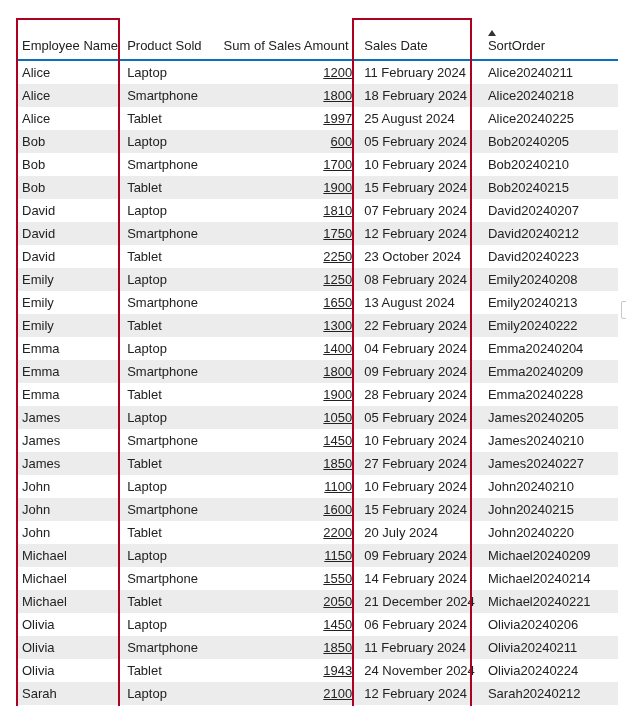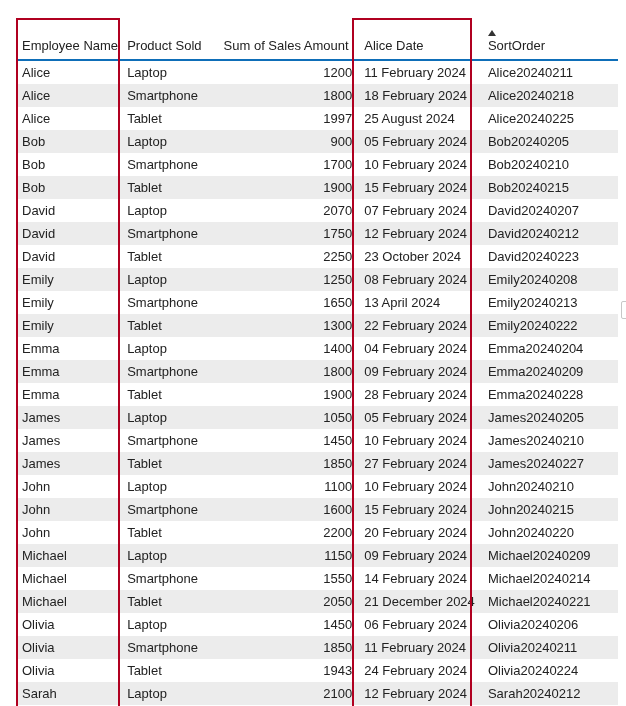--- a/index.html
+++ b/index.html
@@ -40,21 +40,21 @@
     overflow: hidden;
   }
   table.matrix-table th.num { text-align: center; }
   table.matrix-table td {
     padding: 4px 8px 4px 4px;
     border: 0;
     white-space: nowrap;
     overflow: hidden;
     vertical-align: middle;
   }
-  table.matrix-table td.num { text-align: right; }
+  table.matrix-table td.num { text-align: right; text-decoration: underline; }
   table.matrix-table tbody tr:nth-child(odd)   { background: #fff; }
   table.matrix-table tbody tr:nth-child(even)  { background: #ececec; }
   .col-emp   { width: 102px; }
   .col-prod  { width: 90px; }
   .col-amt   { width: 140px; }
   .col-date  { width: 120px; }
   .col-sort  { width: 130px; }
 
   .hi-col { position:absolute; border:2px solid #b00020; pointer-events:none; }
   .hi-col-1 { left: 4px;   top: 6px; width: 104px; height: 690px; }
@@ -89,21 +89,21 @@
         <col class="col-prod">
         <col class="col-amt">
         <col class="col-date">
         <col class="col-sort">
     </colgroup>
     <thead>
       <tr>
         <th>Employee Name</th>
         <th>Product Sold</th>
         <th class="num">Sum of Sales Amount</th>
-        <th>Alice Date</th>
+        <th>Sales Date</th>
         <th>
           <span class="th-stack">
             <span class="sort-indicator"></span>
             <span>SortOrder</span>
           </span>
         </th>
       </tr>
     </thead>
     <tbody id="rows-body">
         <tr>
@@ -123,42 +123,42 @@
         <tr>
           <td>Alice</td>
           <td>Tablet</td>
           <td class="num">1997</td>
           <td>25 August 2024</td>
           <td>Alice20240225</td>
         </tr>
         <tr>
           <td>Bob</td>
           <td>Laptop</td>
-          <td class="num">900</td>
+          <td class="num">600</td>
           <td>05 February 2024</td>
           <td>Bob20240205</td>
         </tr>
         <tr>
           <td>Bob</td>
           <td>Smartphone</td>
           <td class="num">1700</td>
           <td>10 February 2024</td>
           <td>Bob20240210</td>
         </tr>
         <tr>
           <td>Bob</td>
           <td>Tablet</td>
           <td class="num">1900</td>
           <td>15 February 2024</td>
           <td>Bob20240215</td>
         </tr>
         <tr>
           <td>David</td>
           <td>Laptop</td>
-          <td class="num">2070</td>
+          <td class="num">1810</td>
           <td>07 February 2024</td>
           <td>David20240207</td>
         </tr>
         <tr>
           <td>David</td>
           <td>Smartphone</td>
           <td class="num">1750</td>
           <td>12 February 2024</td>
           <td>David20240212</td>
         </tr>
@@ -173,21 +173,21 @@
           <td>Emily</td>
           <td>Laptop</td>
           <td class="num">1250</td>
           <td>08 February 2024</td>
           <td>Emily20240208</td>
         </tr>
         <tr>
           <td>Emily</td>
           <td>Smartphone</td>
           <td class="num">1650</td>
-          <td>13 April 2024</td>
+          <td>13 August 2024</td>
           <td>Emily20240213</td>
         </tr>
         <tr>
           <td>Emily</td>
           <td>Tablet</td>
           <td class="num">1300</td>
           <td>22 February 2024</td>
           <td>Emily20240222</td>
         </tr>
         <tr>
@@ -243,21 +243,21 @@
           <td>John</td>
           <td>Smartphone</td>
           <td class="num">1600</td>
           <td>15 February 2024</td>
           <td>John20240215</td>
         </tr>
         <tr>
           <td>John</td>
           <td>Tablet</td>
           <td class="num">2200</td>
-          <td>20 February 2024</td>
+          <td>20 July 2024</td>
           <td>John20240220</td>
         </tr>
         <tr>
           <td>Michael</td>
           <td>Laptop</td>
           <td class="num">1150</td>
           <td>09 February 2024</td>
           <td>Michael20240209</td>
         </tr>
         <tr>
@@ -285,21 +285,21 @@
           <td>Olivia</td>
           <td>Smartphone</td>
           <td class="num">1850</td>
           <td>11 February 2024</td>
           <td>Olivia20240211</td>
         </tr>
         <tr>
           <td>Olivia</td>
           <td>Tablet</td>
           <td class="num">1943</td>
-          <td>24 February 2024</td>
+          <td>24 November 2024</td>
           <td>Olivia20240224</td>
         </tr>
         <tr>
           <td>Sarah</td>
           <td>Laptop</td>
           <td class="num">2100</td>
           <td>12 February 2024</td>
           <td>Sarah20240212</td>
         </tr>
         <tr>

